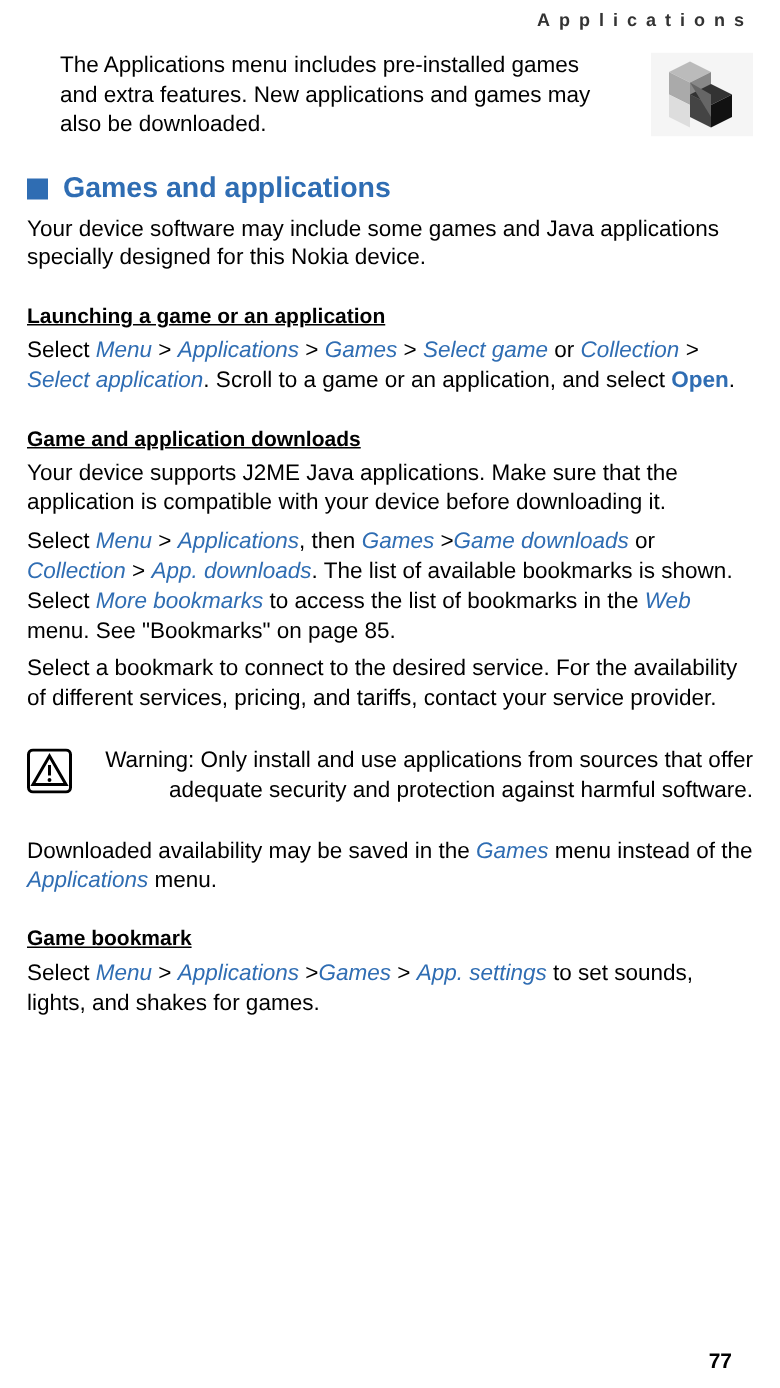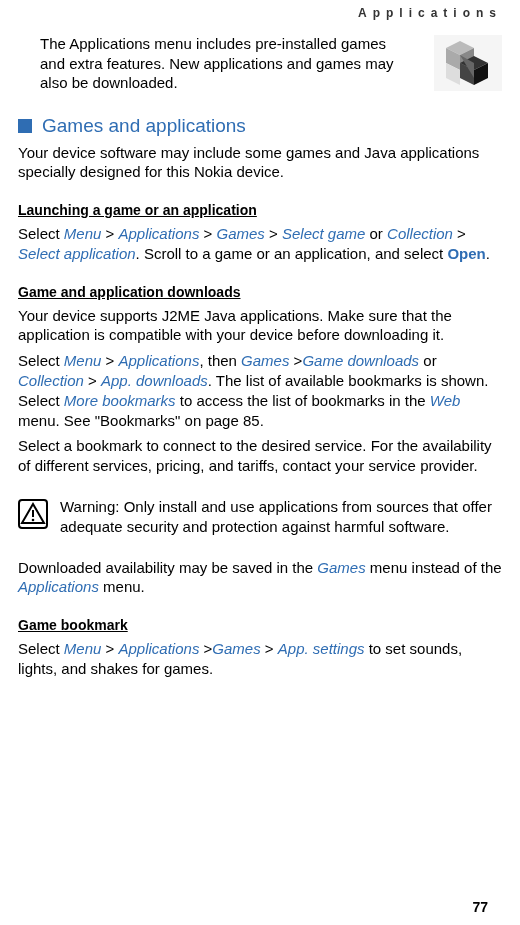--- a/index.html
+++ b/index.html
@@ -48,21 +48,21 @@
     flex: 1;
   }
   .cube-icon {
     width: 68px;
     height: 56px;
     flex-shrink: 0;
   }
   h2.section {
     color: #2f6db3;
     font-size: 19px;
-    font-weight: normal;
+    font-weight: bold;
     margin: 22px 0 4px 0;
     display: flex;
     align-items: center;
     gap: 10px;
   }
   .sq {
     width: 14px;
     height: 14px;
     background: #2f6db3;
     display: inline-block;
@@ -78,20 +78,21 @@
     text-decoration: underline;
     margin: 20px 0 4px 0;
   }
   .link { color: #2f6db3; font-style: italic; }
   .ui { color: #2f6db3; font-weight: bold; }
   .warn-row {
     display: flex;
     align-items: flex-start;
     gap: 12px;
     margin: 21px 0;
+    text-align: right;
   }
   .warn-icon {
     width: 30px;
     height: 30px;
     flex-shrink: 0;
     margin-top: 2px;
   }
   .page-num {
     position: absolute;
     bottom: 10px;

